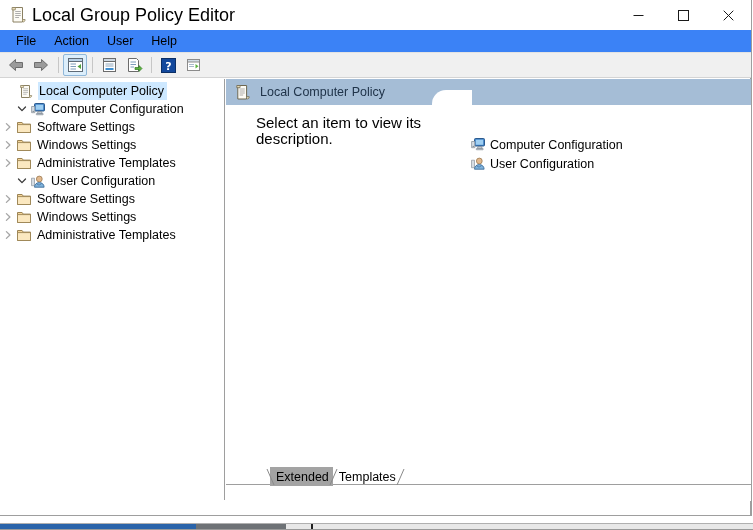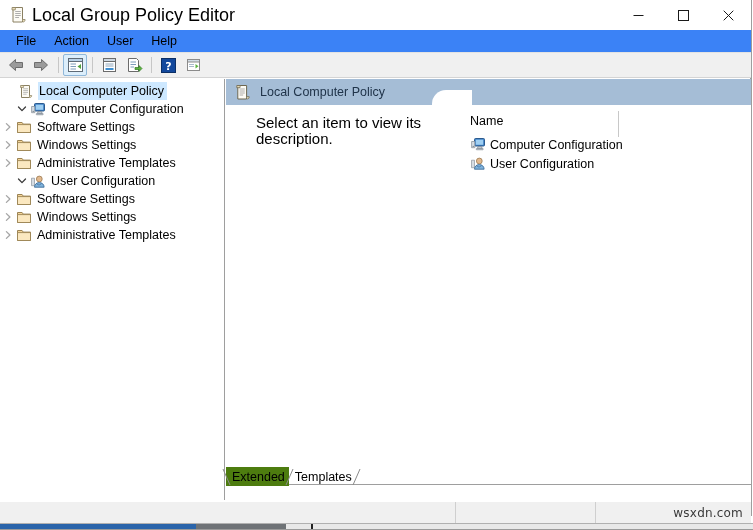--- a/index.html
+++ b/index.html
@@ -336,22 +336,23 @@
     cursor: default;
   }
   .tab .slash-l, .tab .slash-r {
     position: absolute;
     top: 1px;
     width: 10px; height: 18px;
   }
   .tab .slash-l { left: -4px; }
   .tab .slash-r { right: -6px; }
   .tab.selected {
-    background: #4d7c0f;
+    background: #a3a3a3;
     z-index: 3;
+    margin-left: 44px;
   }
   .tab.selected .lbl { font-weight: normal; }
 
   
   .statusbar {
     position: absolute;
     left: 0; top: 501px;
     width: 751px;
     height: 22px;
     background: #f0f0f0;
@@ -711,24 +712,20 @@
             <span class="dh-text">Local Computer Policy</span>
           </div>
           <div class="notch"></div>
         </div>
 
         <div class="desc-col">
           <div class="desc-text">Select an item to view its description.</div>
         </div>
 
         <div class="list-col">
-          <div class="list-head">
-            <span class="colname">Name</span>
-            <span class="colsep"></span>
-          </div>
           <div class="list-rows">
 
             <div class="list-row">
               <span class="licon">
                 <svg width="16" height="15" viewBox="0 0 16 15">
                   <rect x="4.5" y="1.5" width="10" height="7.5" rx="1" fill="#3c7ec4" stroke="#2b5a8e" stroke-width="1"></rect>
                   <rect x="5.8" y="2.7" width="7.4" height="5.1" fill="#9fcff2"></rect>
                   <path d="M8 9.5h3.5l.6 2H7.4z" fill="#c6ced6" stroke="#7d8690" stroke-width=".7"></path>
                   <rect x="6.2" y="11.4" width="7" height="1.4" rx=".5" fill="#b3bcc5" stroke="#7d8690" stroke-width=".6"></rect>
                   <path d="M1.6 4.5h3.2v6.2H1.6z" fill="#d7dde3" stroke="#8d959d" stroke-width=".8"></path>
@@ -779,27 +776,20 @@
           <span class="slash-r">
             <svg width="10" height="18" viewBox="0 0 10 18">
                 <line x1="1" y1="17" x2="8" y2="1" stroke="#8a8a8a" stroke-width="1"></line>
               </svg>
           </span>
         </div>
 
       </div>
     </div>
 
-    <div class="statusbar">
-      <div class="sb-seg sb-main"></div>
-      <div class="sb-seg sb-mid"></div>
-      <div class="sb-seg sb-right">
-        <span class="watermark">wsxdn.com</span>
-      </div>
-    </div>
 
   </div>
 
   <div class="win-right-edge"></div>
 
   <div class="taskbar">
     <div class="tb-accent"></div>
     <div class="tb-accent2"></div>
     <div class="tb-tick"></div>
     <div class="tb-line"></div>

